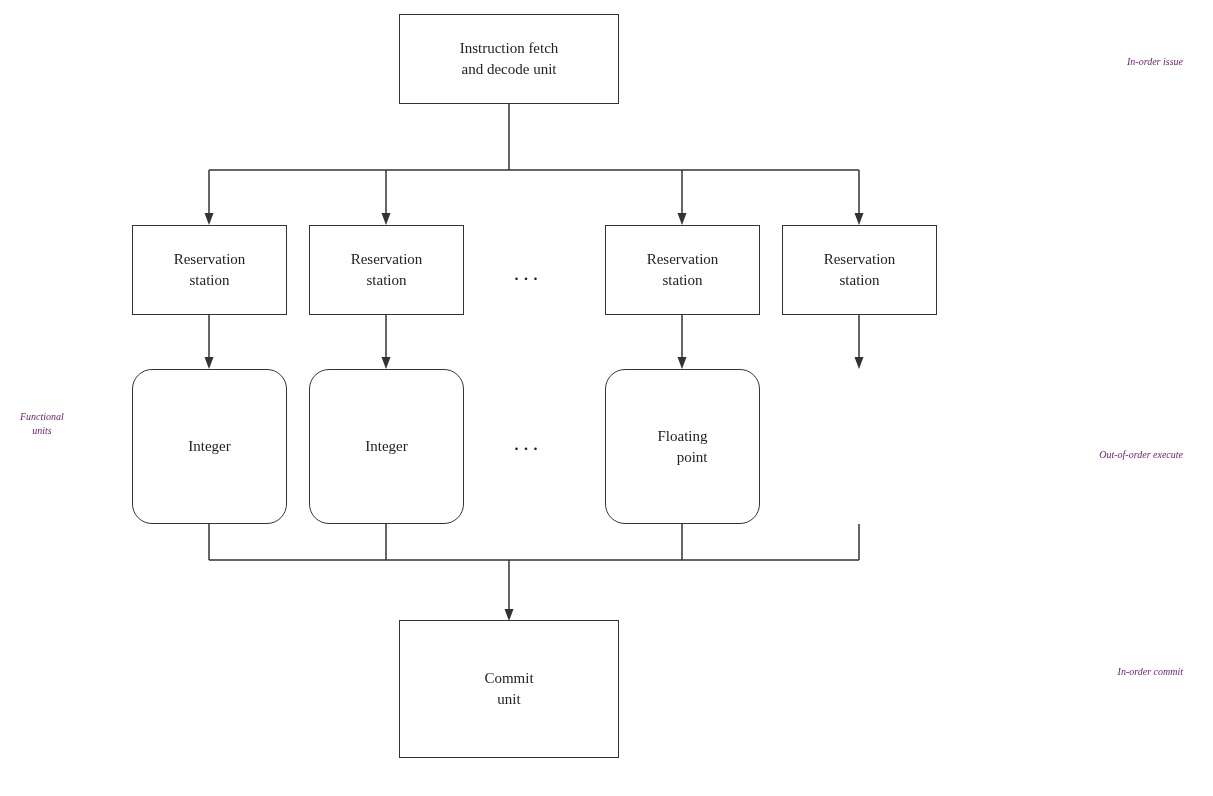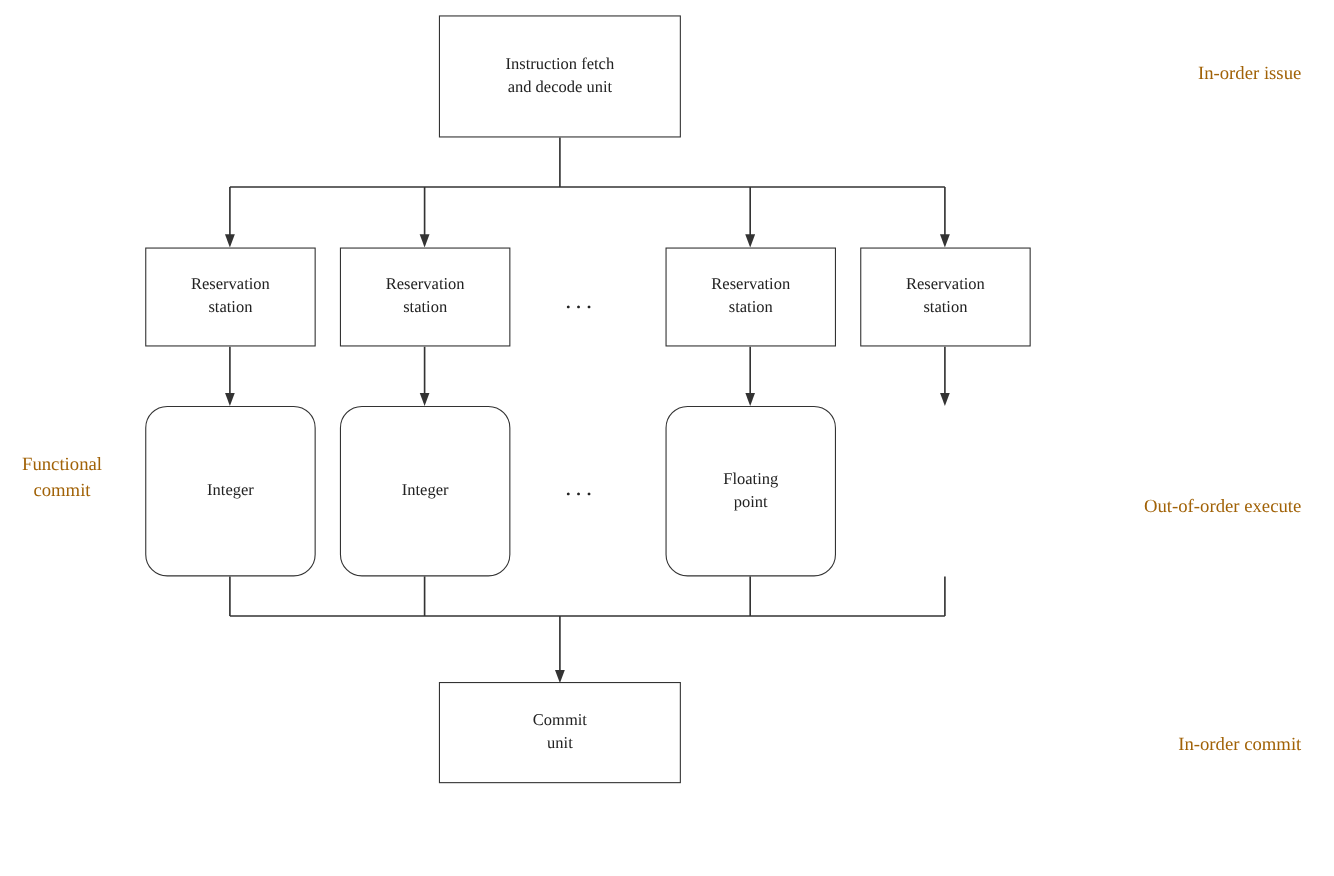--- a/index.html
+++ b/index.html
@@ -49,23 +49,24 @@
       position: absolute;
       top: 0; left: 0;
       width: 1213px;
       height: 796px;
       pointer-events: none;
     }
 
     
     .side-label {
       position: absolute;
-      font-size: 17px;
-      color: #a16207;
+      font-size: 10px;
+      color: #701a75;
       line-height: 1.4;
+      font-style: italic;
     }
   </style>
 </head>
 <body>
 
 <div class="diagram-container">
 
   <svg class="lines-svg">
     <defs>
       <marker id="arrow" markerWidth="8" markerHeight="8" refX="6" refY="3" orient="auto">
@@ -90,21 +91,21 @@
     <line x1="209" y1="524" x2="209" y2="560" stroke="#333" stroke-width="1.5"></line>
     <line x1="386" y1="524" x2="386" y2="560" stroke="#333" stroke-width="1.5"></line>
     <line x1="682" y1="524" x2="682" y2="560" stroke="#333" stroke-width="1.5"></line>
     <line x1="859" y1="524" x2="859" y2="560" stroke="#333" stroke-width="1.5"></line>
 
     <line x1="209" y1="560" x2="859" y2="560" stroke="#333" stroke-width="1.5"></line>
 
     <line x1="509" y1="560" x2="509" y2="618" stroke="#333" stroke-width="1.5" marker-end="url(#arrow)"></line>
   </svg>
 
-  <div class="box" style="left:399px; top:14px; width:220px; height:111px;">
+  <div class="box" style="left:399px; top:14px; width:220px; height:90px;">
     <span style="white-space:pre-line;">Instruction fetch
 and decode unit</span>
   </div>
 
   <div class="box" style="left:132px; top:225px; width:155px; height:90px;">
     <span style="white-space:pre-line;">Reservation
 station</span>
   </div>
 
   <div class="box" style="left:309px; top:225px; width:155px; height:90px;">
@@ -126,34 +127,34 @@
 
   <div class="box-rounded" style="left:132px; top:369px; width:155px; height:155px;">
     <span style="white-space:pre-line;">Integer</span>
   </div>
 
   <div class="box-rounded" style="left:309px; top:369px; width:155px; height:155px;">
     <span style="white-space:pre-line;">Integer</span>
   </div>
 
   <div class="box-rounded" style="left:605px; top:369px; width:155px; height:155px;">
-    <span style="white-space:pre-line;">Floating
+    <span style="white-space:pre-line;text-align:right;">Floating
 point</span>
   </div>
 
 
   <div style="position:absolute; left:488px; top:430px; width:80px; text-align:center; font-size:22px; letter-spacing:4px;">...</div>
 
-  <div class="box" style="left:399px; top:620px; width:220px; height:92px;justify-content:center;">
+  <div class="box" style="left:399px; top:620px; width:220px; height:138px;justify-content:center;">
     <span style="white-space:pre-line;">Commit
 unit</span>
   </div>
 
   <div class="side-label" style="right:30px; top:55px;">In-order issue</div>
 
   <div class="side-label" style="left:20px; top:410px; white-space:pre-line; text-align:center;">Functional
-commit</div>
+units</div>
 
   <div class="side-label" style="right:30px; top:448px;">Out-of-order execute</div>
 
   <div class="side-label" style="right:30px; top:665px;">In-order commit</div>
 
 </div>
 
 </body></html>

